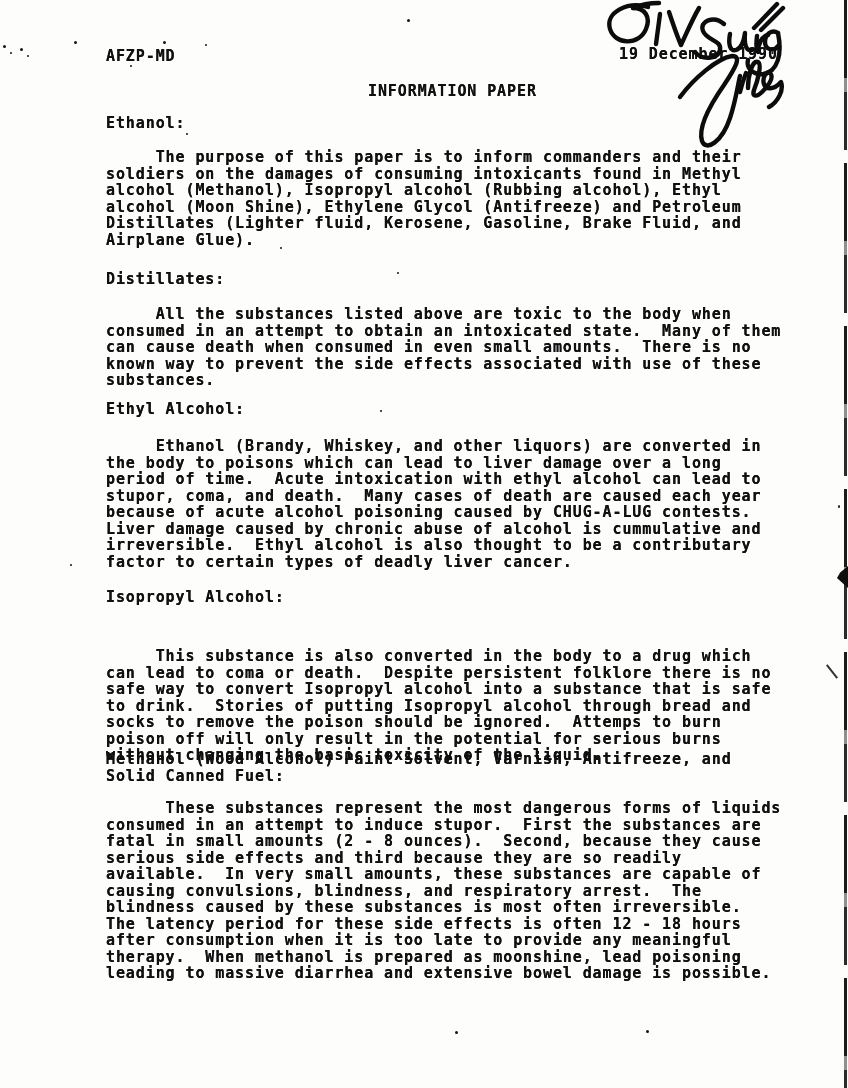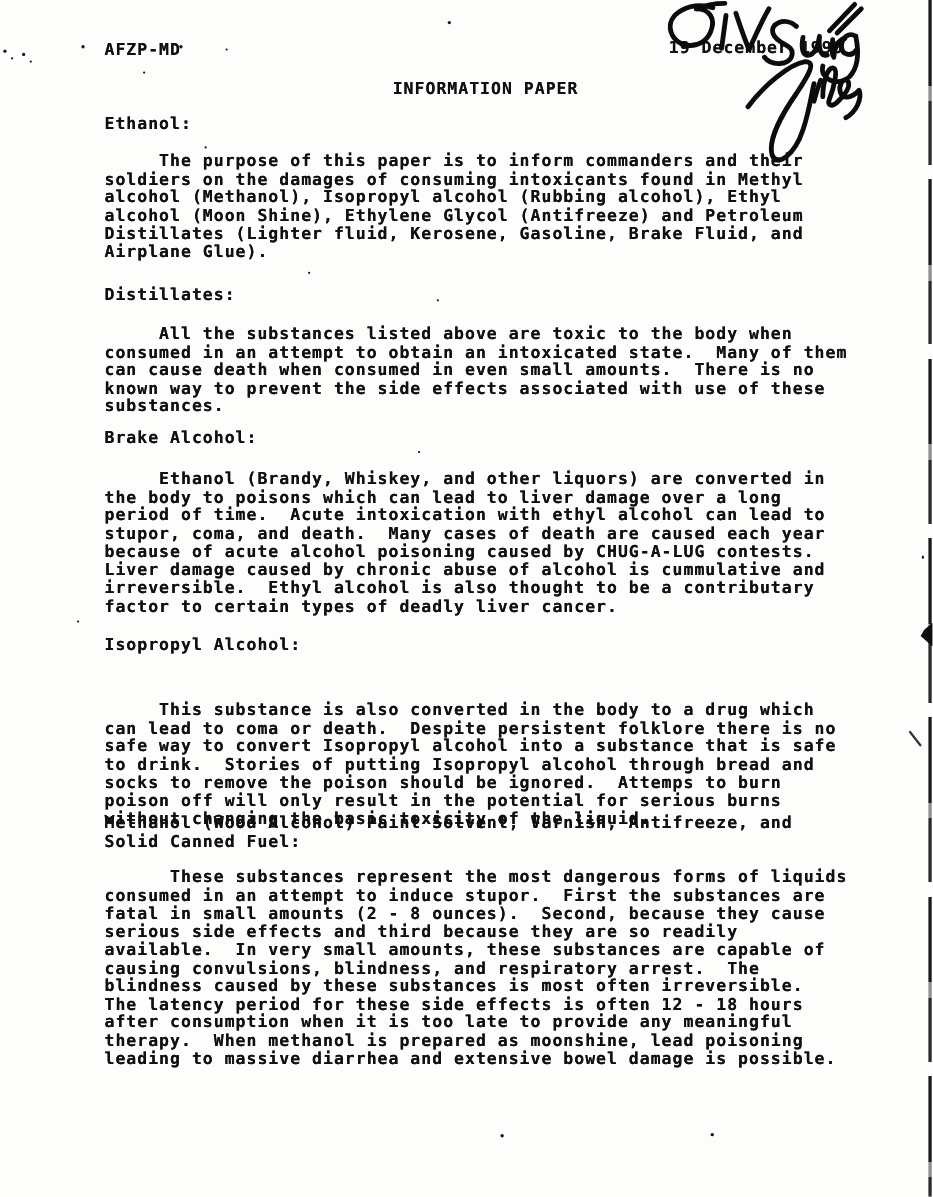--- a/index.html
+++ b/index.html
@@ -4,21 +4,21 @@
 <style>
   html,body{margin:0;padding:0;}
   body{
     width:848px;height:1088px;position:relative;overflow:hidden;
     background:#fdfdfc;
     font-family:"DejaVu Sans Mono","Liberation Mono",monospace;
     font-size:15px;line-height:16.55px;letter-spacing:0.9px;
     font-weight:700;color:#101010;
   }
   pre.typed{
-    position:absolute;margin:0;white-space:pre;
+    position:absolute;margin:11px;white-space:pre;
     font:inherit;letter-spacing:inherit;
     text-shadow:0 0 0.6px rgba(10,10,10,0.85);
   }
   .hw-svg{position:absolute;left:590px;top:0;width:212px;height:230px;}
   .hw-svg path{fill:none;stroke:#0c0c0c;stroke-width:4.4;stroke-linecap:round;stroke-linejoin:round;}
   .speck{position:absolute;background:#151515;border-radius:50%;}
   #edge-line{
     position:absolute;left:844px;top:0;width:3px;height:1088px;
     background:repeating-linear-gradient(180deg,
       #1b1b1b 0px, #1b1b1b 78px,
@@ -50,21 +50,21 @@
 Distillates (Lighter fluid, Kerosene, Gasoline, Brake Fluid, and
 Airplane Glue).</pre>
 
 <pre class="typed" style="left:95px;top:260px">Distillates:</pre>
 <pre class="typed" style="left:95px;top:295px">     All the substances listed above are toxic to the body when
 consumed in an attempt to obtain an intoxicated state.  Many of them
 can cause death when consumed in even small amounts.  There is no
 known way to prevent the side effects associated with use of these
 substances.</pre>
 
-<pre class="typed" style="left:95px;top:390px">Brake Alcohol:</pre>
+<pre class="typed" style="left:95px;top:390px">Ethyl Alcohol:</pre>
 <pre class="typed" style="left:95px;top:427px">     Ethanol (Brandy, Whiskey, and other liquors) are converted in
 the body to poisons which can lead to liver damage over a long
 period of time.  Acute intoxication with ethyl alcohol can lead to
 stupor, coma, and death.  Many cases of death are caused each year
 because of acute alcohol poisoning caused by CHUG-A-LUG contests.
 Liver damage caused by chronic abuse of alcohol is cummulative and
 irreversible.  Ethyl alcohol is also thought to be a contributary
 factor to certain types of deadly liver cancer.</pre>
 
 <pre class="typed" style="left:95px;top:578px">Isopropyl Alcohol:</pre>

